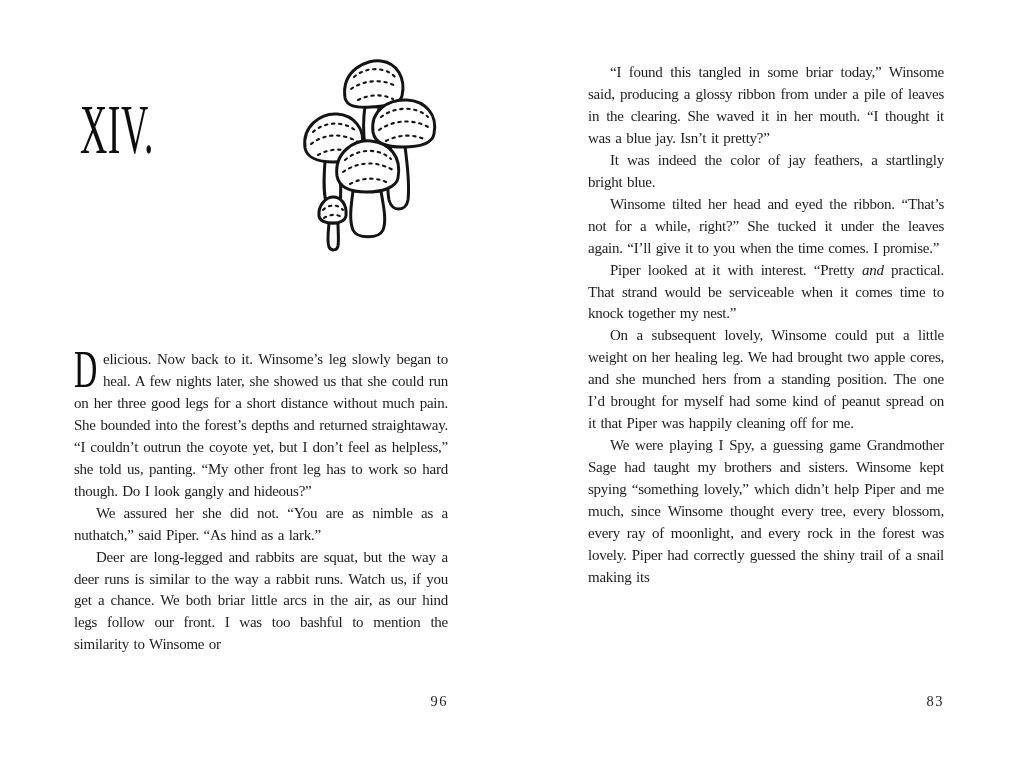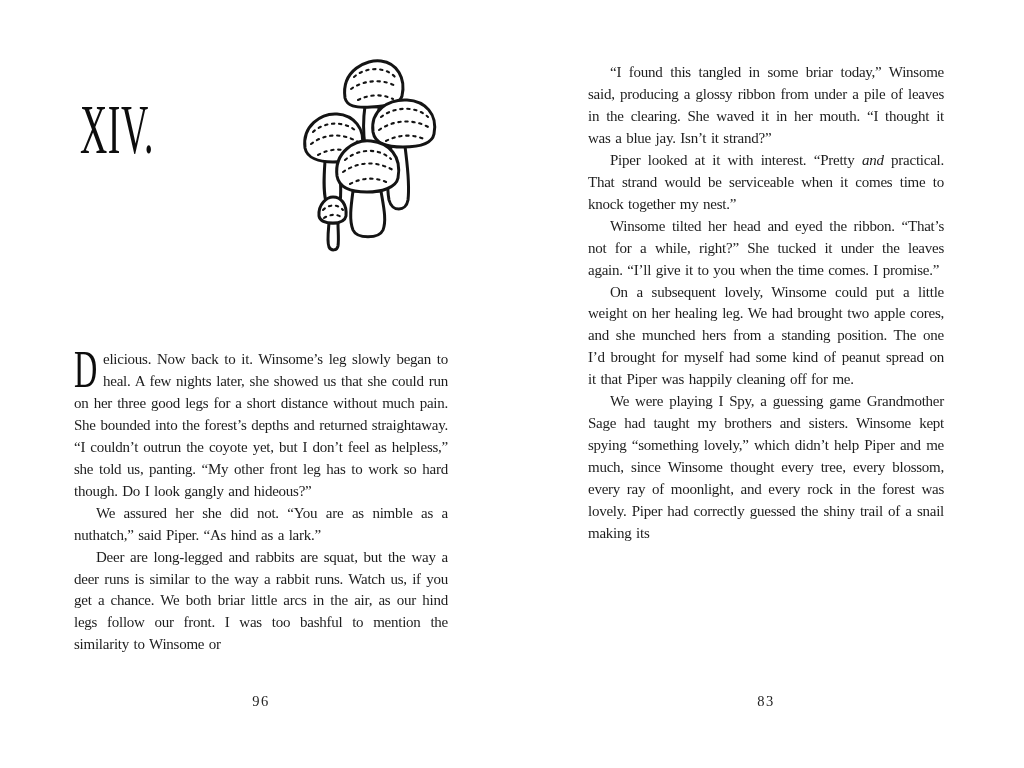--- a/index.html
+++ b/index.html
@@ -43,21 +43,21 @@
     font-size:52px;line-height:38px;
     width:24px;height:41px;
     margin:2px 5px 0 0;
     color:#0d0d0d;
     transform:scaleX(.62);transform-origin:0 35%;
   }
 
   .folio{
     position:absolute;top:693px;
     font-size:14.5px;letter-spacing:1.5px;color:#242424;
-    text-align:center;
+    text-align:right;
   }
   .folio-left{left:74px;width:374px;}
   .folio-right{left:588px;width:356px;}
 </style>
 </head>
 <body>
 
 <div class="spread">
 
   <section class="page">
@@ -101,23 +101,24 @@
         <p class="para"><span class="dropcap">D</span>elicious. Now back to it. Winsome’s leg slowly began to heal. A few nights later, she showed us that she could run on her three good legs for a short distance without much pain. She bounded into the forest’s depths and returned straightaway. “I couldn’t outrun the coyote yet, but I don’t feel as helpless,” she told us, panting. “My other front leg has to work so hard though. Do I look gangly and hideous?”</p>
         <p class="para indent">We assured her she did not. “You are as nimble as a nuthatch,” said Piper. “As hind as a lark.”</p>
         <p class="para indent">Deer are long-legged and rabbits are squat, but the way a deer runs is similar to the way a rabbit runs. Watch us, if you get a chance. We both briar little arcs in the air, as our hind legs follow our front. I was too bashful to mention the similarity to Winsome or</p>
       </div>
 
     <div class="folio folio-left">96</div>
   </section>
 
   <section class="page">
     <div class="body-text body-right">
-        <p class="para indent">“I found this tangled in some briar today,” Winsome said, producing a glossy ribbon from under a pile of leaves in the clearing. She waved it in her mouth. “I thought it was a blue jay. Isn’t it strand?”</p>
+        <p class="para indent">“I found this tangled in some briar today,” Winsome said, producing a glossy ribbon from under a pile of leaves in the clearing. She waved it in her mouth. “I thought it was a blue jay. Isn’t it pretty?”</p>
+        <p class="para indent">It was indeed the color of jay feathers, a startlingly bright blue.</p>
+        <p class="para indent">Winsome tilted her head and eyed the ribbon. “That’s not for a while, right?” She tucked it under the leaves again. “I’ll give it to you when the time comes. I promise.”</p>
         <p class="para indent">Piper looked at it with interest. “Pretty <i>and</i> practical. That strand would be serviceable when it comes time to knock together my nest.”</p>
-        <p class="para indent">Winsome tilted her head and eyed the ribbon. “That’s not for a while, right?” She tucked it under the leaves again. “I’ll give it to you when the time comes. I promise.”</p>
         <p class="para indent">On a subsequent lovely, Winsome could put a little weight on her healing leg. We had brought two apple cores, and she munched hers from a standing position. The one I’d brought for myself had some kind of peanut spread on it that Piper was happily cleaning off for me.</p>
         <p class="para indent">We were playing I Spy, a guessing game Grandmother Sage had taught my brothers and sisters. Winsome kept spying “something lovely,” which didn’t help Piper and me much, since Winsome thought every tree, every blossom, every ray of moonlight, and every rock in the forest was lovely. Piper had correctly guessed the shiny trail of a snail making its</p>
       </div>
 
     <div class="folio folio-right">83</div>
   </section>
 
 </div>
 
 </body></html>

